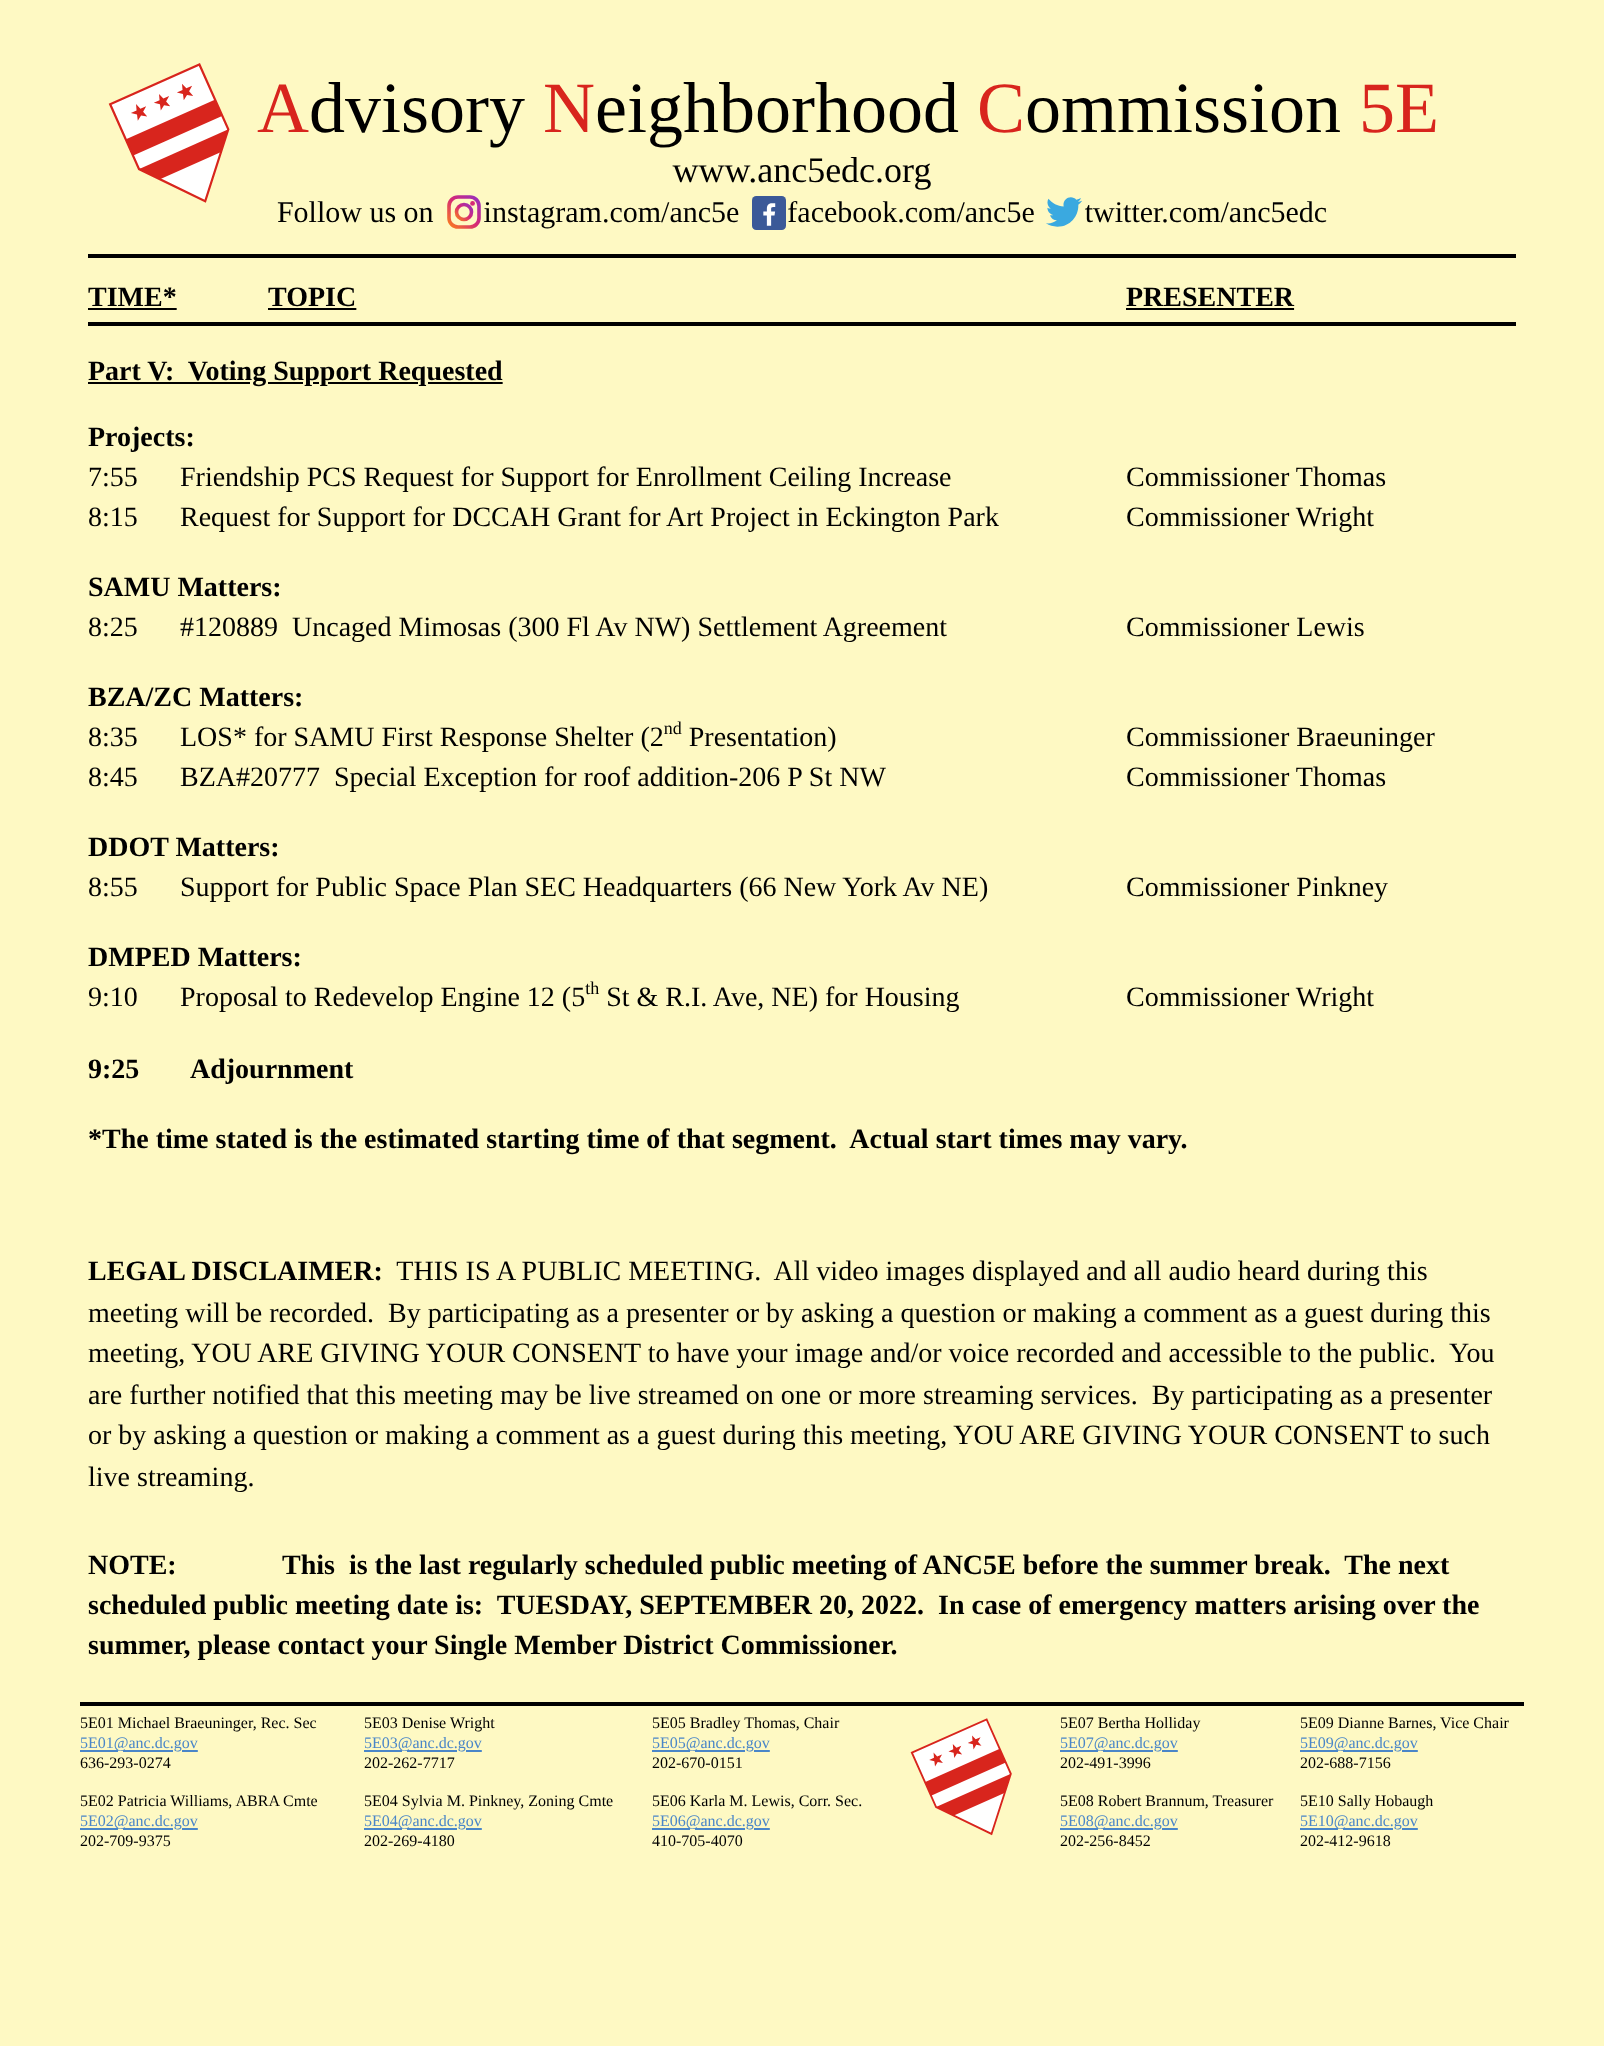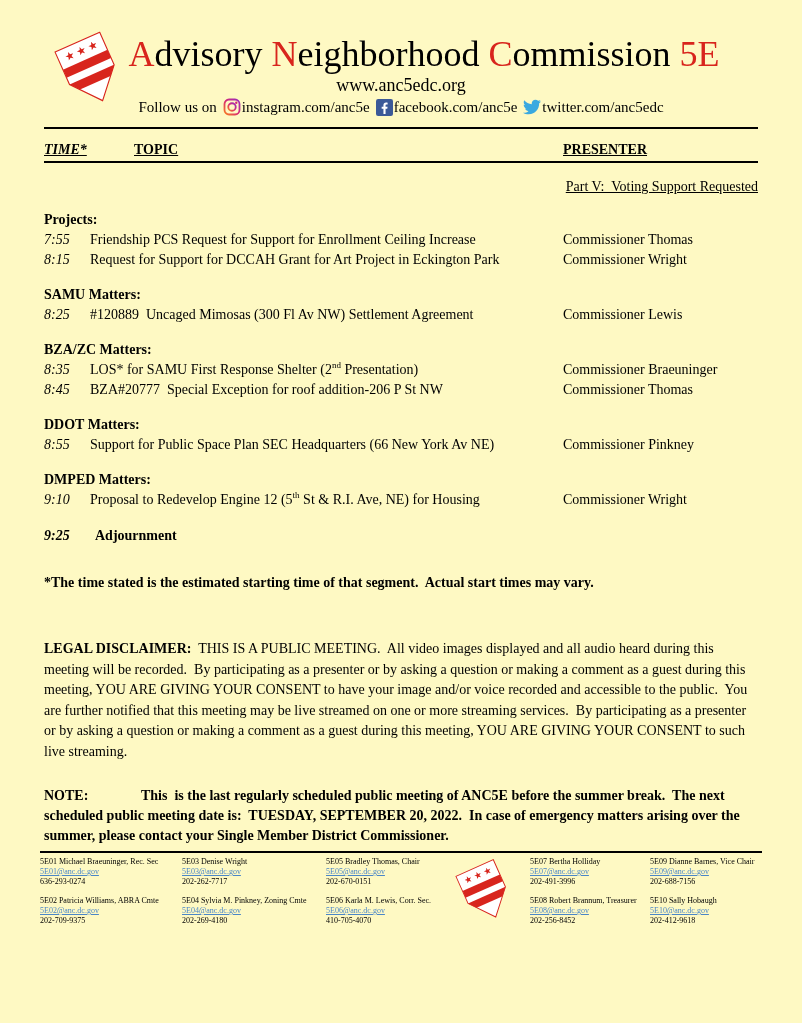--- a/index.html
+++ b/index.html
@@ -33,37 +33,36 @@
   .follow{font-size:15px;line-height:20px;margin-top:4px;white-space:pre-wrap;}
   .soc-ic{display:inline-block;vertical-align:-4px;margin:0 1px 0 6px;}
   .hdr-rule{border-bottom:2.5px solid #000;margin-top:6px;}
   
   .thead{
     display:flex;font-weight:bold;
     margin-top:13px;padding-bottom:3px;
     border-bottom:2.5px solid #000;
   }
   .thead span{text-decoration:underline;}
-  .c-time{width:46px;flex:none;font-style:italic;}
+  .c-time{width:46px;flex:none;}
   .c-topic{width:473px;flex:none;white-space:pre-wrap;}
   .c-presenter{flex:1;}
   .th-topic{padding-left:44px;width:473px;flex:none;}
   .part-heading{
-    margin-top:16px;font-weight:normal;text-decoration:underline;
+    margin-top:16px;font-weight:bold;text-decoration:underline;
     white-space:pre-wrap;
-    text-align:right;
   }
   .section{margin-top:15px;}
   .section:first-of-type{margin-top:24px;}
   .sec-heading{font-weight:bold;line-height:20px;}
   .row{display:flex;line-height:20px;}
   .row sup{font-size:9px;line-height:0;margin-top:34px;}
   .adjourn{margin-top:16px;font-weight:bold;}
   
-  .footnote{margin-top:27px;font-weight:bold;white-space:pre-wrap;line-height:20px;}
+  .footnote{margin-top:15px;font-weight:bold;white-space:pre-wrap;line-height:20px;}
   .legal{margin-top:46px;line-height:20.5px;white-space:pre-wrap;text-align:left;}
   .legal .lbl{font-weight:bold;}
   .note{margin-top:24px;font-weight:bold;line-height:20px;white-space:pre-wrap;}
   .note .lbl{display:inline-block;width:97px;}
   
   .footer{
     position:absolute;left:40px;right:40px;top:851px;
     border-top:2.5px solid #000;
     padding-top:4px;
     display:flex;

